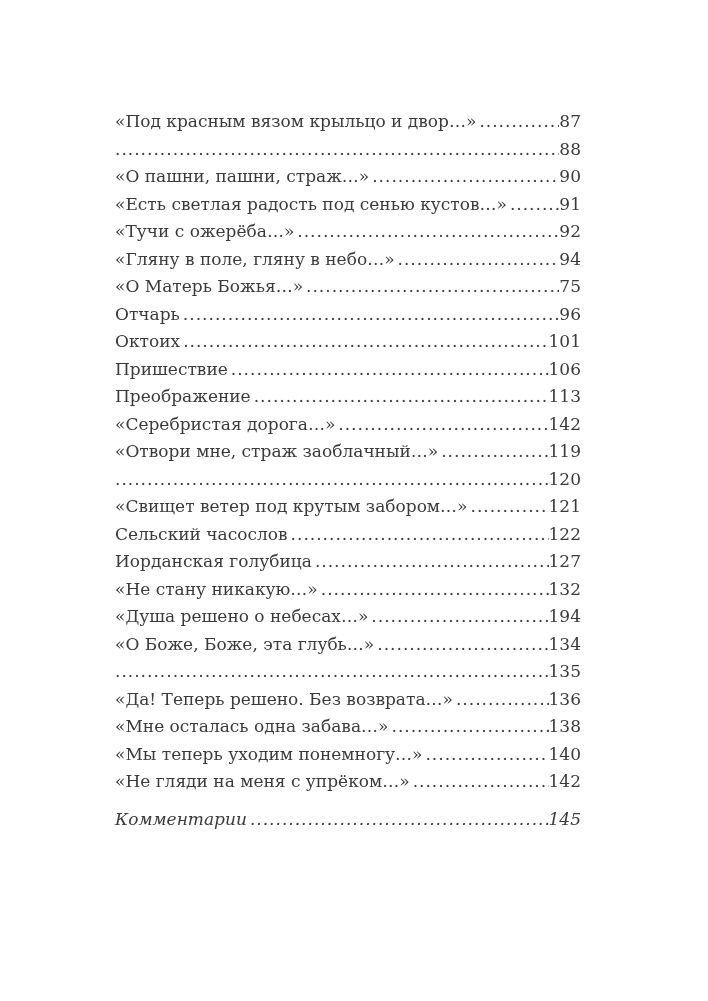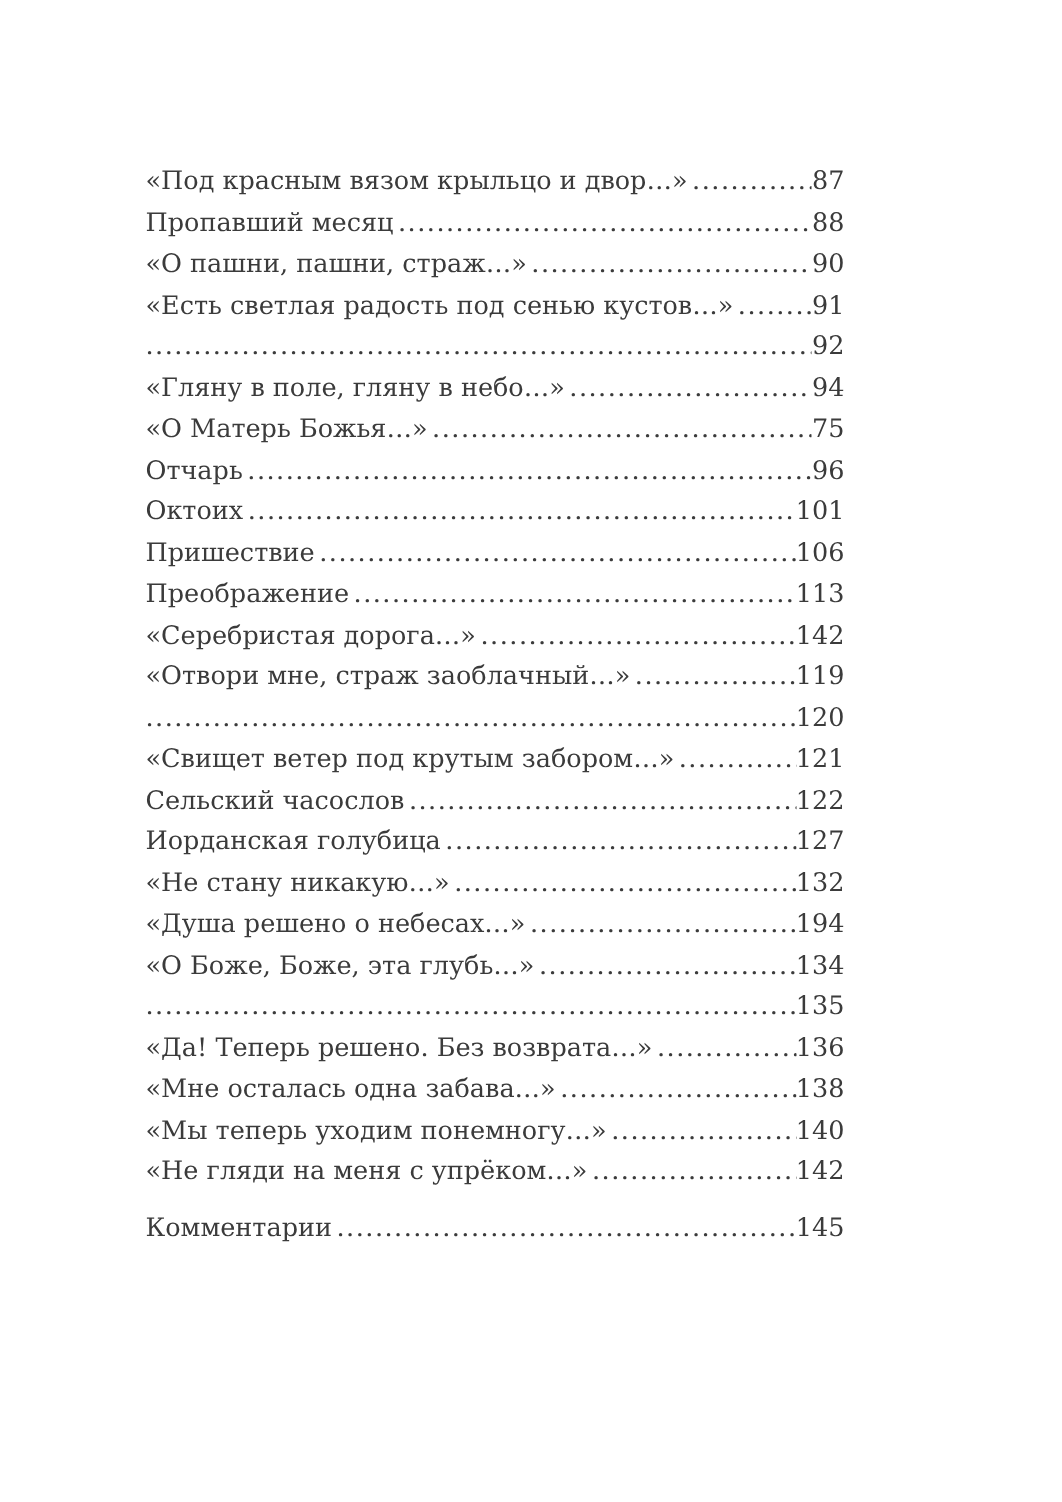--- a/index.html
+++ b/index.html
@@ -7,37 +7,39 @@
     padding: 0;
     background: #ffffff;
   }
   .page {
     position: relative;
     width: 649px;
     height: 1001px;
     background: #ffffff;
     overflow: hidden;
     font-family: "DejaVu Serif", "Liberation Serif", serif;
+    margin-left: 18px;
   }
   .toc {
     position: absolute;
     left: 97px;
     right: 86px;
     top: 108px;
   }
   .toc-row {
     display: flex;
     align-items: baseline;
     height: 27.5px;
     line-height: 27.5px;
     font-size: 17px;
     color: #3b3b3b;
   }
   .toc-row.gap-before {
     margin-top: 10px;
+    font-style: italic;
   }
   .toc-title {
     white-space: nowrap;
     flex: 0 0 auto;
     padding-right: 3px;
   }
   .toc-leader {
     flex: 1 1 auto;
     overflow: hidden;
     white-space: nowrap;
@@ -53,35 +55,35 @@
 <body>
 
 <div class="page">
   <div class="toc" id="toc-list">
       <div class="toc-row">
         <span class="toc-title">«Под красным вязом крыльцо и двор…»</span>
         <span class="toc-leader">......................................................................................................................................................</span>
         <span class="toc-page">87</span>
       </div>
       <div class="toc-row">
-        <span class="toc-title">Пропавший месяц</span>
         <span class="toc-leader">......................................................................................................................................................</span>
         <span class="toc-page">88</span>
       </div>
       <div class="toc-row">
         <span class="toc-title">«О пашни, пашни, страж…»</span>
         <span class="toc-leader">......................................................................................................................................................</span>
         <span class="toc-page">90</span>
       </div>
       <div class="toc-row">
         <span class="toc-title">«Есть светлая радость под сенью кустов…»</span>
         <span class="toc-leader">......................................................................................................................................................</span>
         <span class="toc-page">91</span>
       </div>
       <div class="toc-row">
+        <span class="toc-title">«Тучи с ожерёба…»</span>
         <span class="toc-leader">......................................................................................................................................................</span>
         <span class="toc-page">92</span>
       </div>
       <div class="toc-row">
         <span class="toc-title">«Гляну в поле, гляну в небо…»</span>
         <span class="toc-leader">......................................................................................................................................................</span>
         <span class="toc-page">94</span>
       </div>
       <div class="toc-row">
         <span class="toc-title">«О Матерь Божья…»</span>

